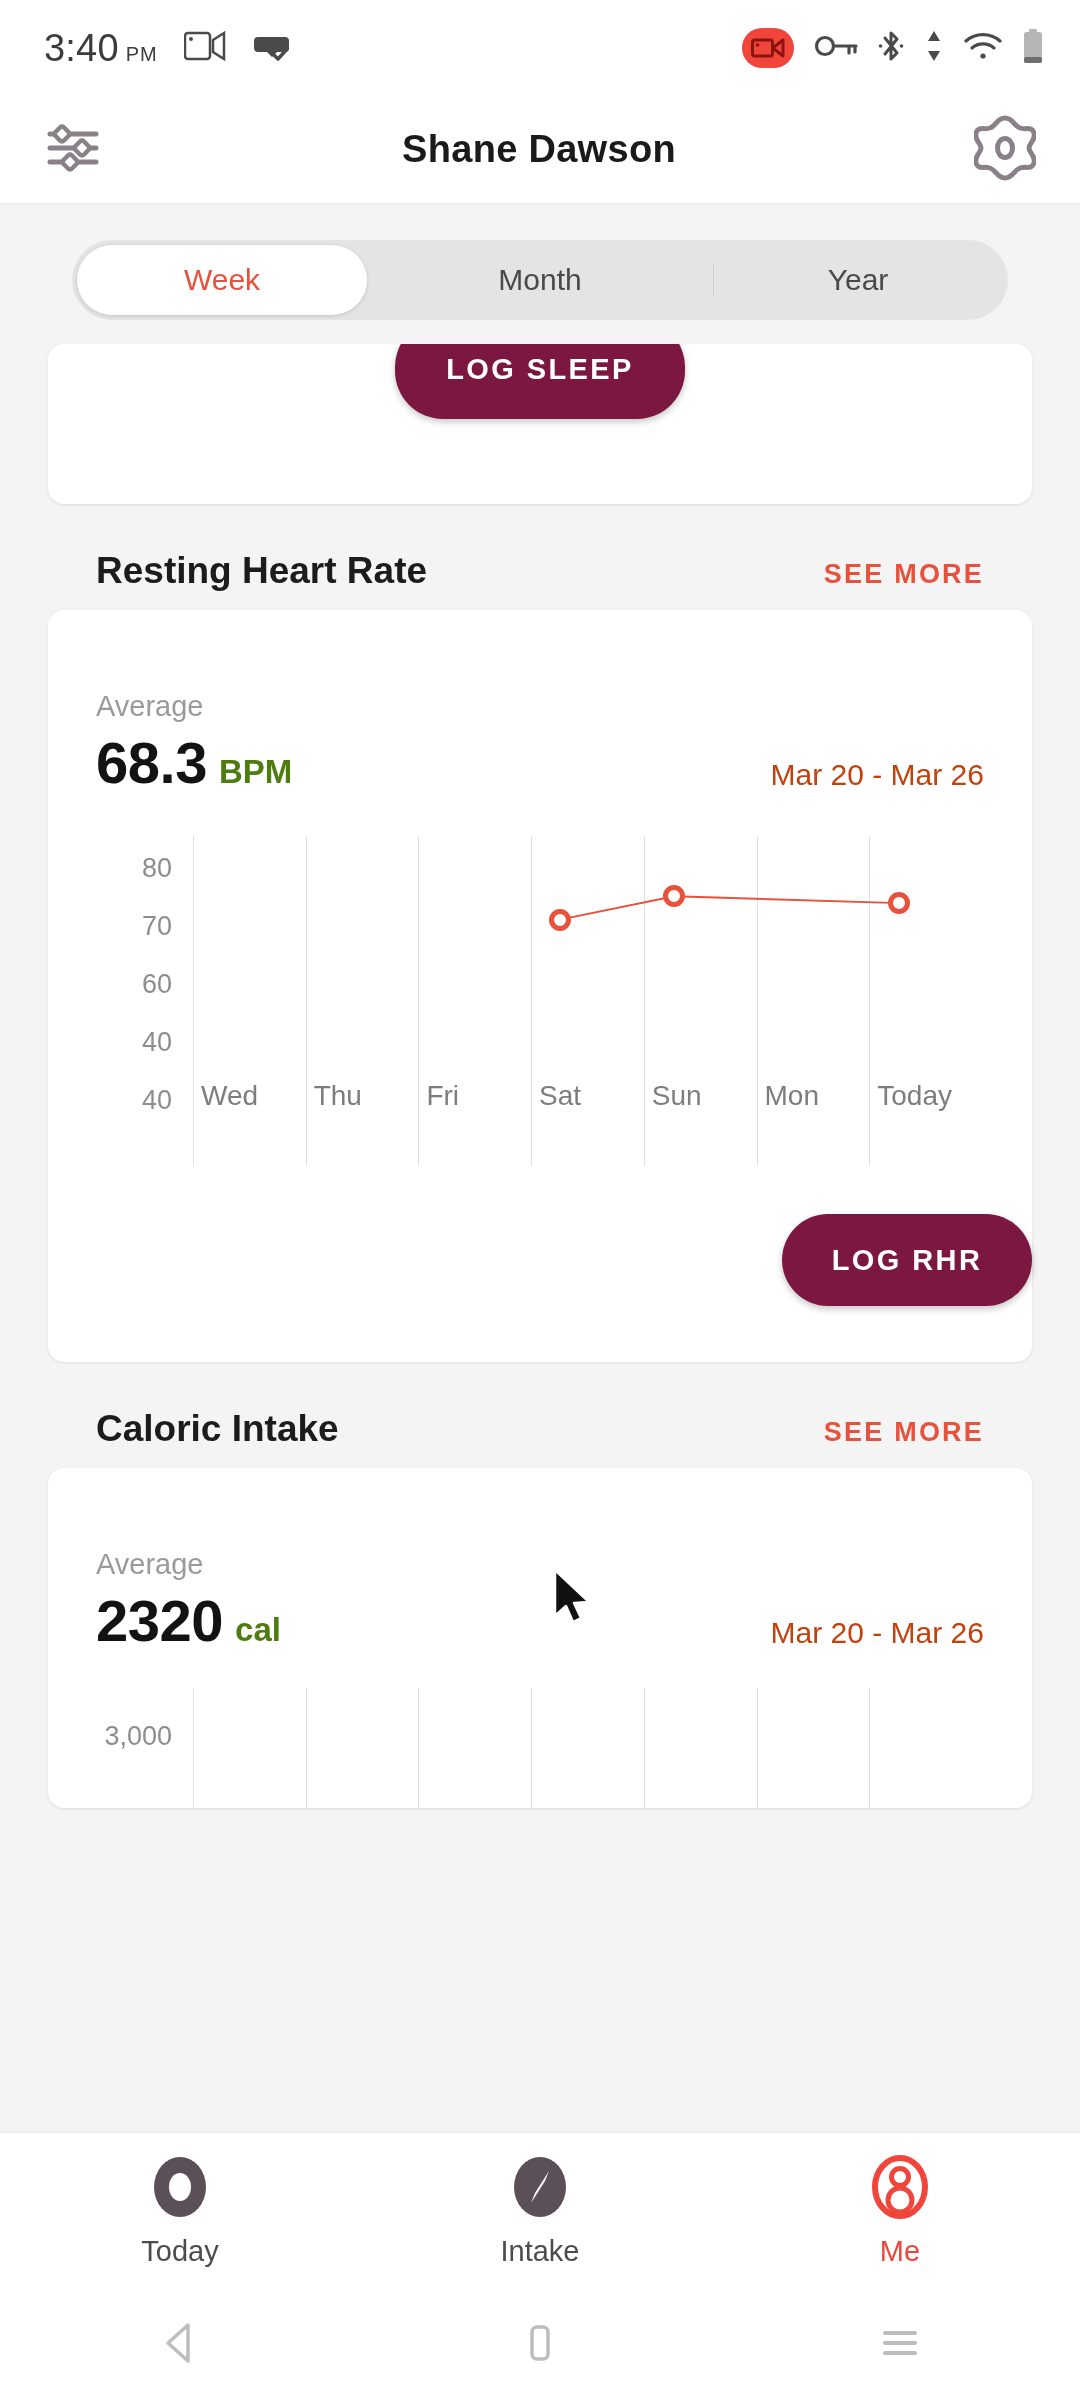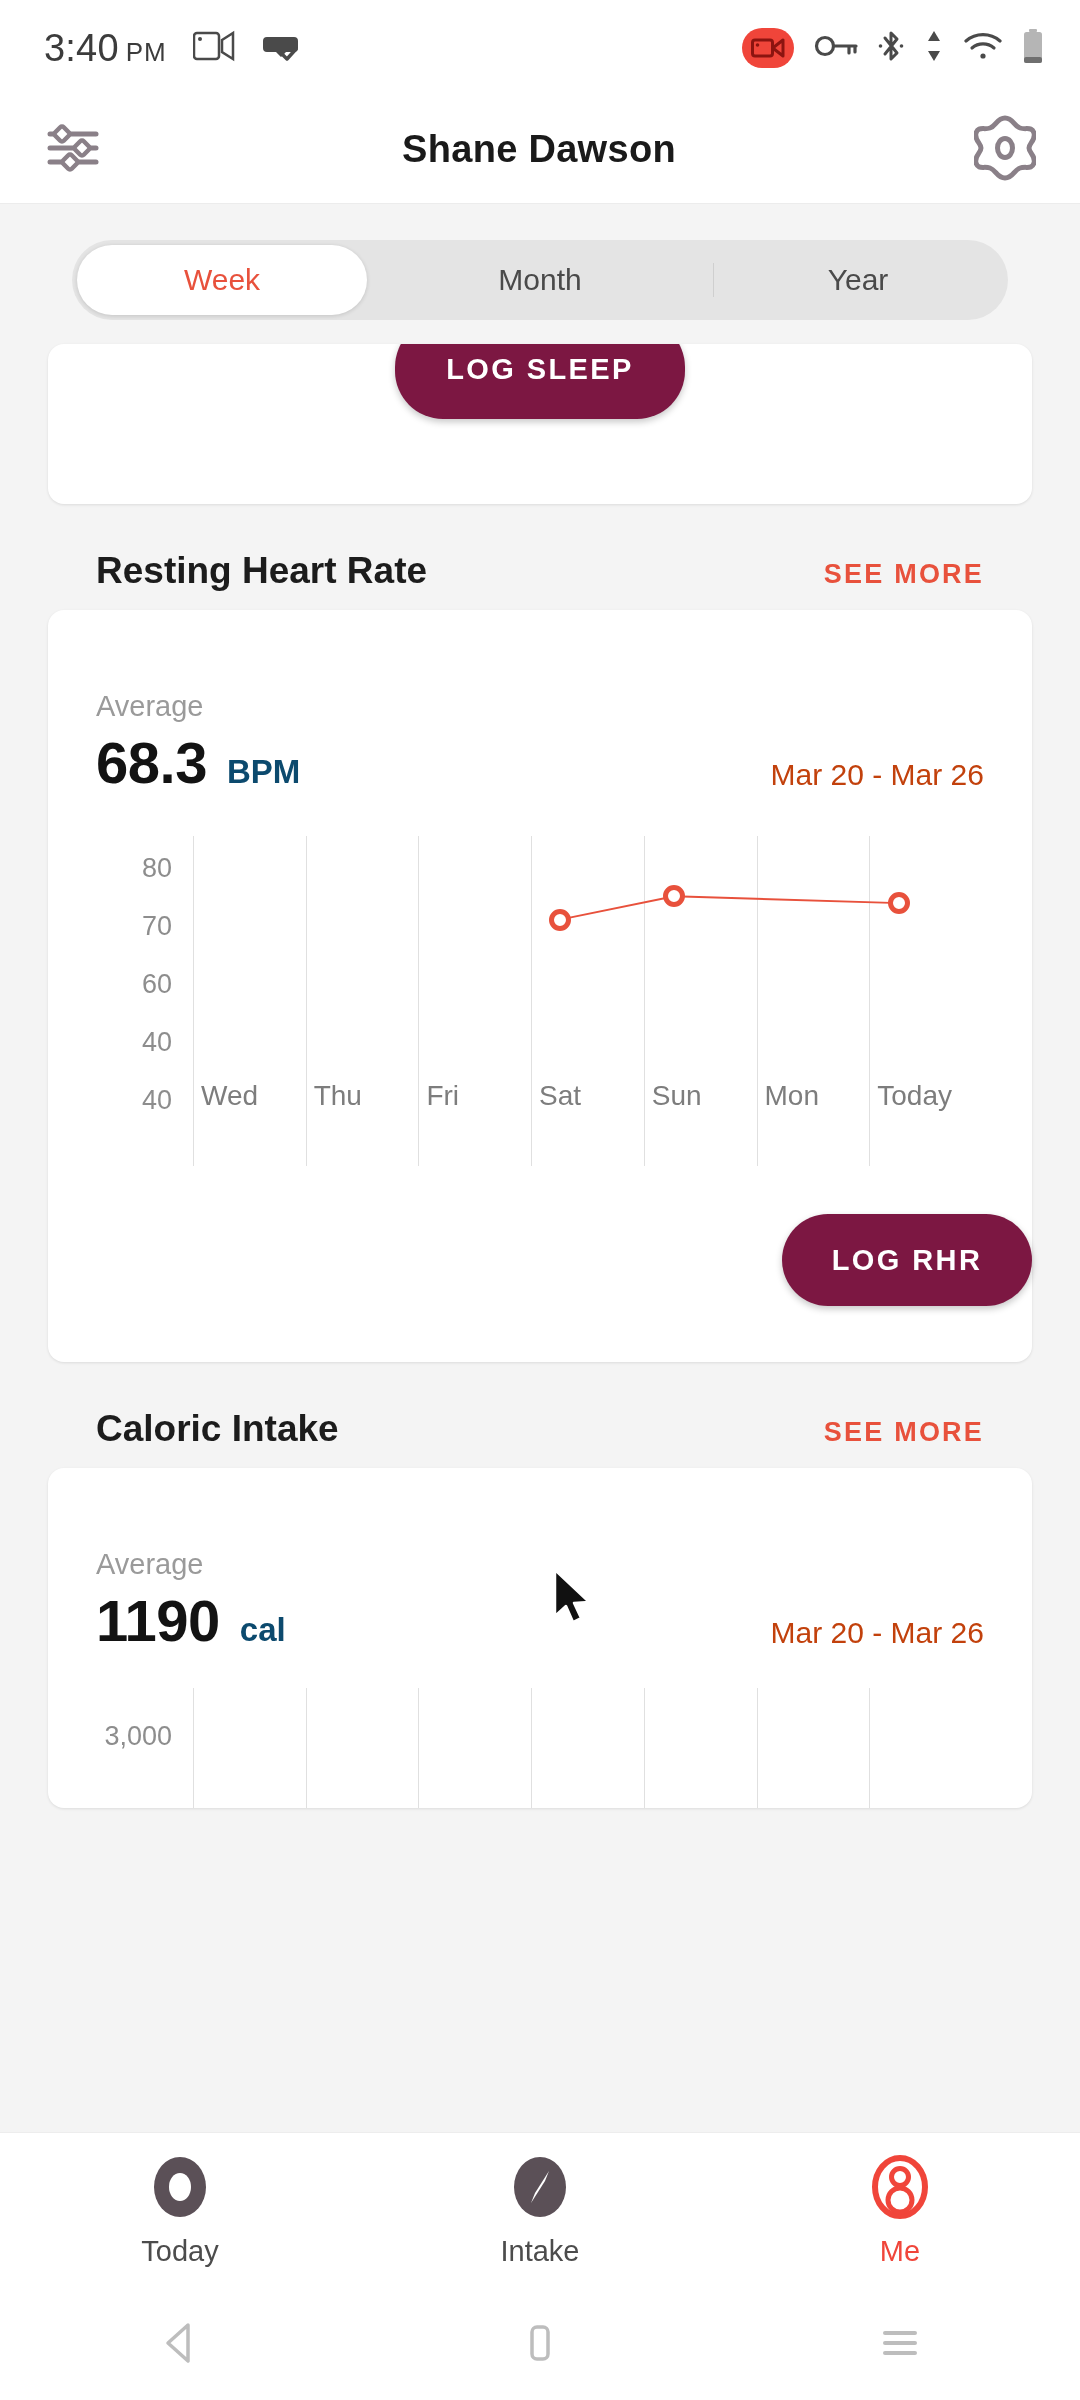--- a/index.html
+++ b/index.html
@@ -12,21 +12,21 @@
   }
 
   
   .statusbar{
     height:96px; background:#ffffff;
     display:flex; align-items:center;
     padding:0 36px 0 44px;
   }
   .sb-left{ display:flex; align-items:center; gap:26px; flex:1; }
   .sb-time{ font-size:38px; color:#3c3c3c; letter-spacing:.2px; }
-  .sb-time .ampm{ font-size:26px; margin-left:7px; letter-spacing:1px; }
+  .sb-time .ampm{ font-size:20px; margin-left:7px; letter-spacing:1px; }
   .sb-right{ display:flex; align-items:center; gap:20px; }
   .rec-badge{
     width:52px; height:40px; border-radius:20px; background:#f0453a;
     display:flex; align-items:center; justify-content:center;
   }
 
   
   .appbar{
     height:108px; background:#ffffff;
     display:flex; align-items:center; justify-content:space-between;
@@ -87,21 +87,21 @@
   .sec-title{ font-size:37px; font-weight:700; color:#1c1c1c; }
   .see-more{
     font-size:27px; font-weight:700; color:#e8513c; letter-spacing:2.2px;
   }
 
   
   .metric-top{ padding:40px 48px 0 48px; position:relative; }
   .avg-lbl{ font-size:29px; color:#9a9a9a;margin-top:40px; }
   .avg-row{ display:flex; align-items:baseline; gap:12px; margin-top:6px; }
   .avg-val{ font-size:58px; font-weight:700; color:#131313; letter-spacing:-.5px; }
-  .avg-unit{ font-size:33px; font-weight:700; color:#0c4a6e;margin-left:8px; }
+  .avg-unit{ font-size:33px; font-weight:700; color:#4d7c0f; }
   .daterange{
     position:absolute; right:48px; bottom:4px;
     font-size:30px; color:#c2410c;
   }
 
   
   .chart{ position:relative; height:330px; margin:40px 40px 0 40px; }
   .ylab{
     position:absolute; left:0; width:84px; text-align:right;
     font-size:27px; color:#8d8d8d; transform:translateY(-50%);
@@ -318,21 +318,21 @@
 
   <div class="sec-head">
     <span class="sec-title">Caloric Intake</span>
     <span class="see-more">SEE MORE</span>
   </div>
 
   <div class="card">
     <div class="metric-top">
       <div class="avg-lbl">Average</div>
       <div class="avg-row">
-        <span class="avg-val">1190</span>
+        <span class="avg-val">2320</span>
         <span class="avg-unit">cal</span>
       </div>
       <div class="daterange">Mar 20 - Mar 26</div>
     </div>
 
     <div class="cal-chart">
       <div class="ylab" style="top:48px">3,000</div>
       <div class="plot" style="bottom:0">
         <div class="gl" style="left:0%;bottom:0"></div>
         <div class="gl" style="left:14.28%;bottom:0"></div>

